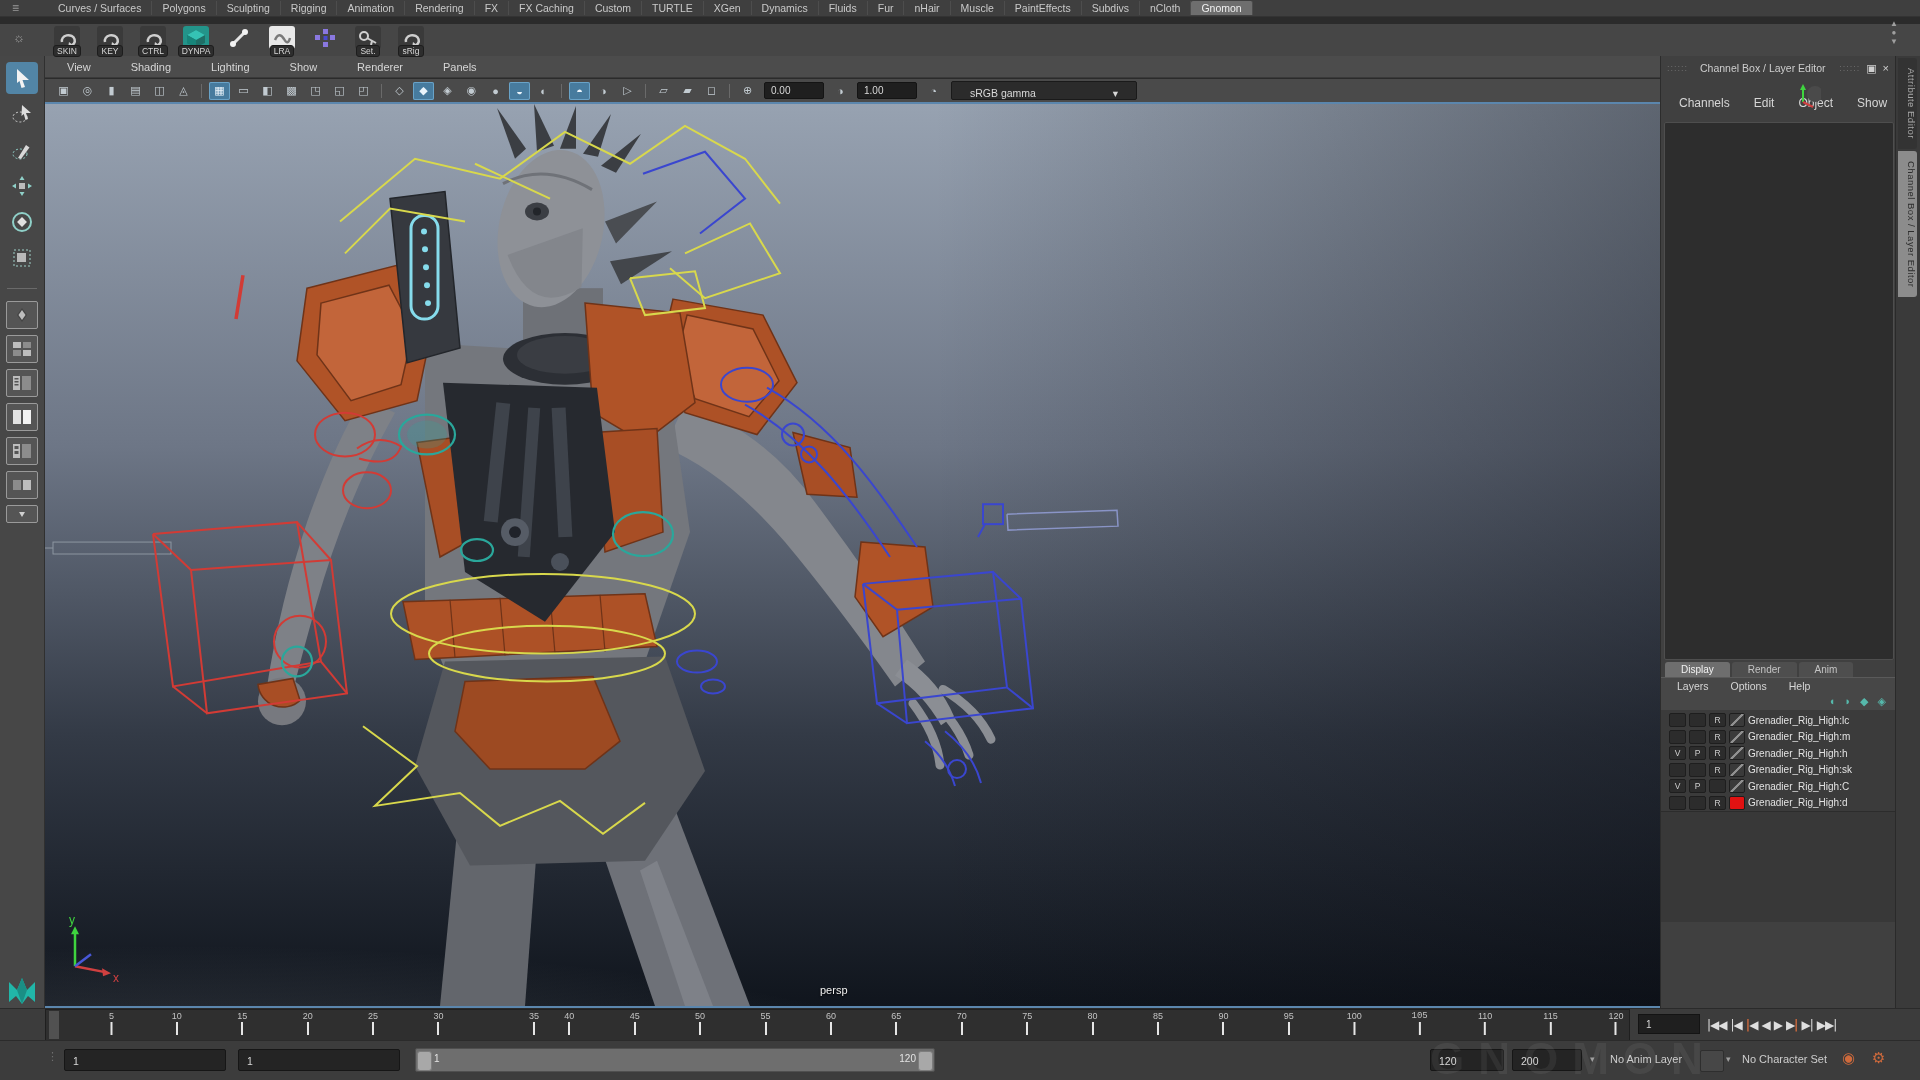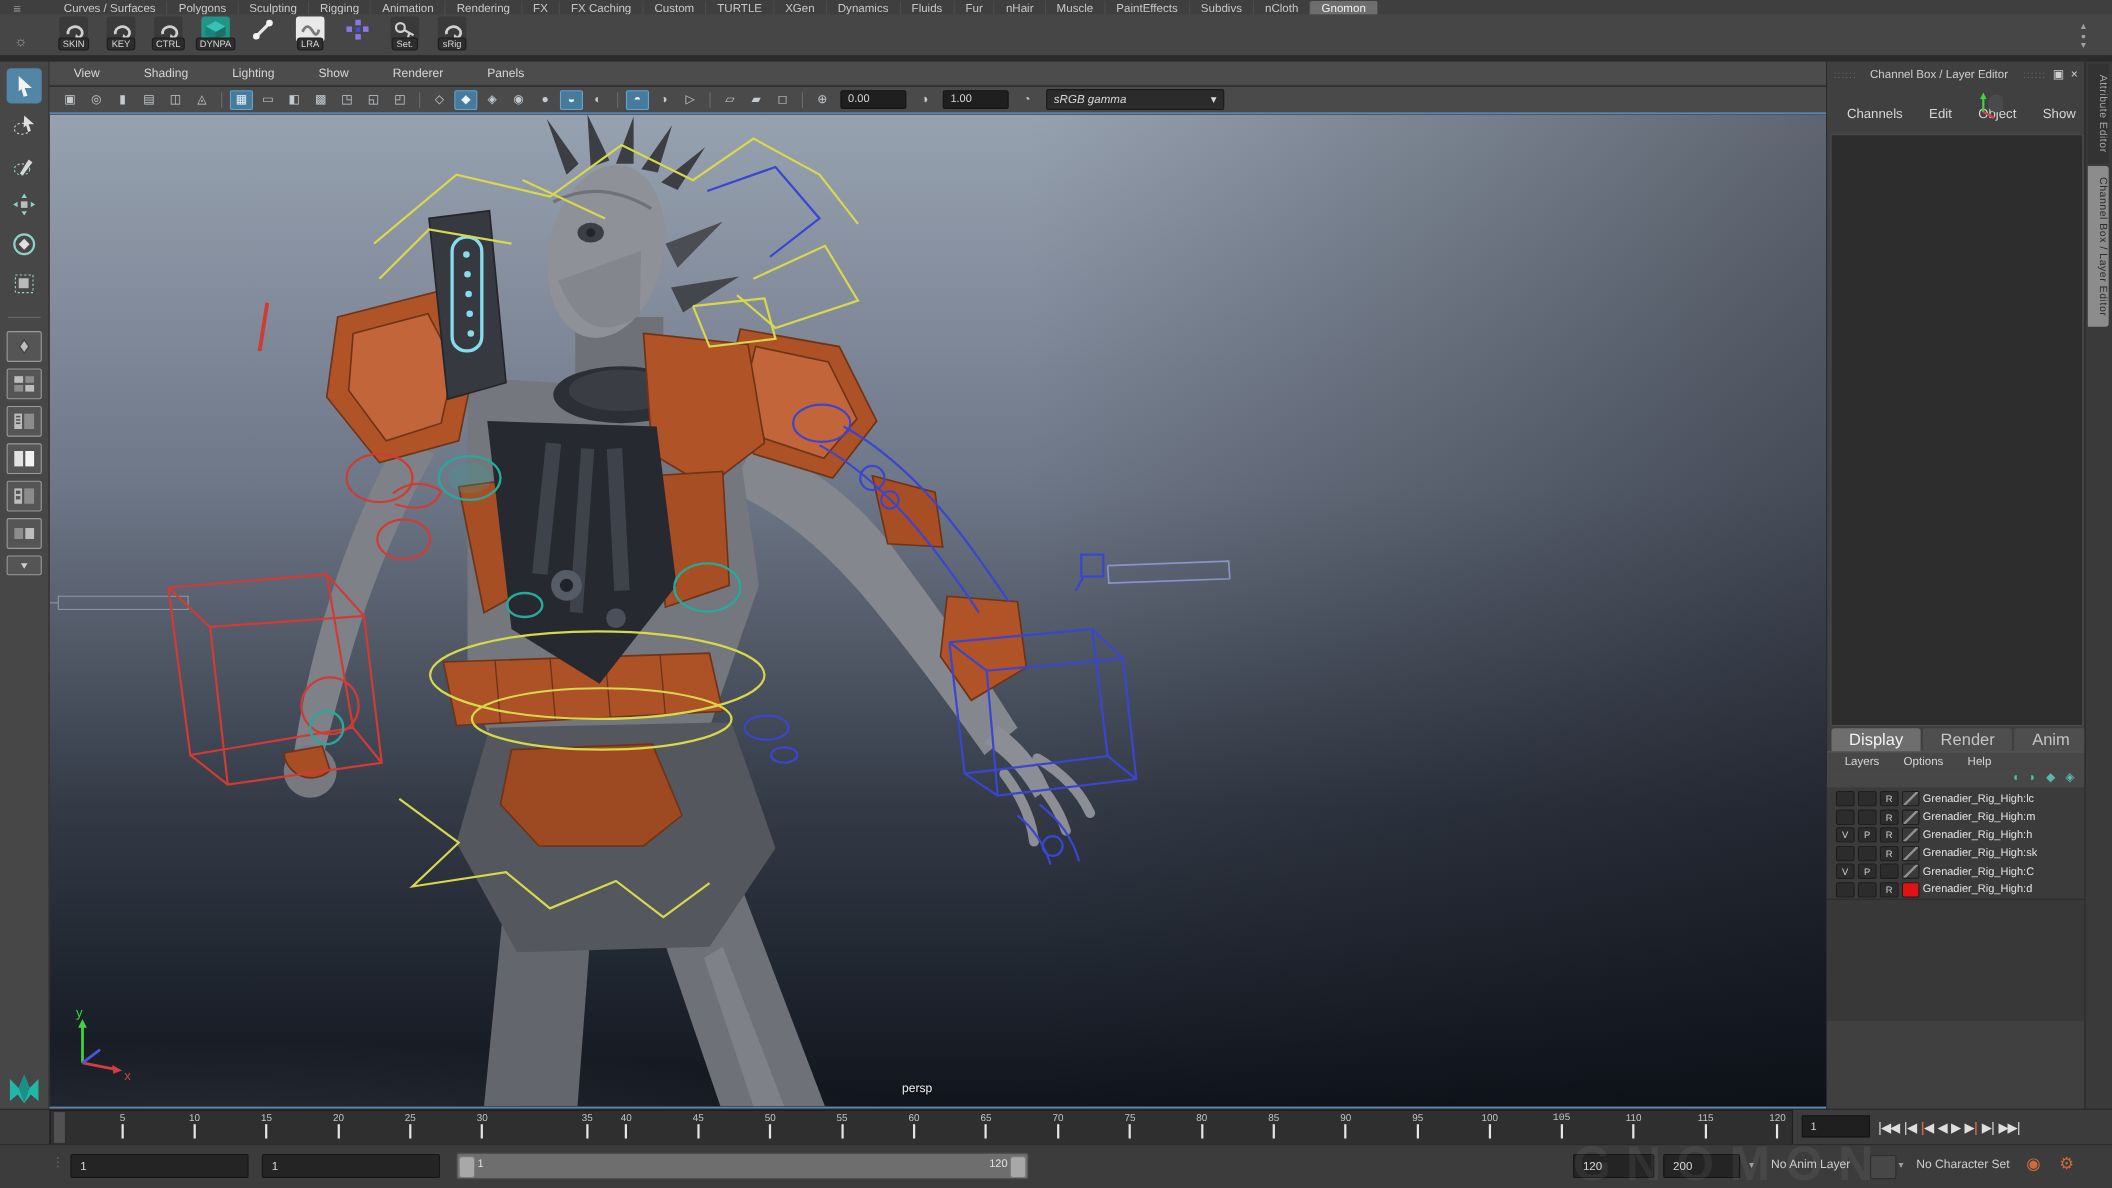--- a/index.html
+++ b/index.html
@@ -9,21 +9,21 @@
   .abs{position:absolute;}
 
   
   #menubar{left:0;top:0;width:1920px;height:17px;background:#3f3f3f;border-bottom:1px solid #333;
            display:flex;align-items:center;padding-left:48px;box-sizing:border-box;}
   .menu-item{font-size:10.5px;color:#c9c9c9;padding:1px 10px;border-right:1px solid #4d4d4d;cursor:default;white-space:nowrap;}
   .menu-item.active{background:#6e6e6e;color:#f0f0f0;border-radius:2px 2px 0 0;}
   #menu-grip{left:12px;top:1px;font-size:12px;color:#9a9a9a;}
 
   
-  #shelf{left:0;top:13px;width:1920px;height:38px;background:#464646;border-bottom:1px solid #2e2e2e;
+  #shelf{left:0;top:24px;width:1920px;height:38px;background:#464646;border-bottom:1px solid #2e2e2e;
          display:flex;align-items:flex-start;gap:9px;padding:2px 0 0 50px;box-sizing:border-box;}
   #shelf-gear{left:13px;top:30px;font-size:13px;color:#9a9a9a;}
   .shelf-item{display:flex;flex-direction:column;align-items:center;width:34px;}
   .shelficon{width:26px;height:23px;border-radius:3px;background:#3a3a3a;display:flex;align-items:center;justify-content:center;}
   .shelficon.teal{background:#23948a;}
   .shelficon.white{background:#e9e9e9;}
   .shelficon.flat{background:transparent;}
   .shelf-label{background:#2d2d2d;border:1px solid #1d1d1d;border-radius:3px;font-size:8.5px;color:#d6d6d6;
                padding:0 3px;line-height:10px;margin-top:-4px;z-index:2;}
   #shelf-spinner{left:1886px;top:20px;width:16px;display:flex;flex-direction:column;align-items:center;gap:1px;
@@ -45,22 +45,22 @@
   .pmenu{font-size:11px;color:#d6d6d6;padding:0 12px;}
   #vptoolbar{left:45px;top:79px;width:1615px;height:23px;background:#4a4a4a;display:flex;align-items:center;
              padding-left:8px;box-sizing:border-box;gap:3px;}
   .vpicon{width:21px;height:18px;border-radius:2px;display:flex;align-items:center;justify-content:center;
           font-size:11px;color:#c2cbd1;}
   .vpicon.active{background:#477b9e;color:#eaf4fb;box-shadow:inset 0 0 0 1px #69a3c8;}
   .vpsep{width:1px;height:14px;background:#6a6a6a;margin:0 4px;}
   .vpfield{background:#1f1f1f;border:1px solid #141414;border-radius:2px;color:#d8d8d8;font-size:10px;
            width:52px;height:15px;line-height:15px;padding-left:6px;margin:0 3px;}
   #vt-dropdown{background:#2b2b2b;border:1px solid #1a1a1a;border-radius:2px;height:17px;width:148px;
-               display:flex;align-items:center;justify-content:space-between;font-size:10.5px;color:#d8d8d8;
-               padding:0 6px;margin-left:4px;font-style:italic;}
+               display:flex;align-items:flex-end;justify-content:space-between;font-size:10.5px;color:#d8d8d8;
+               padding:0 18px;margin-left:4px;}
 
   
   #viewport{left:45px;top:102px;width:1615px;height:906px;border-top:2px solid #5b86ad;border-bottom:2px solid #5b86ad;
             box-sizing:border-box;overflow:hidden;}
   #vp-svg{display:block;width:100%;height:100%;}
   #persp{position:absolute;left:820px;top:984px;font-size:11px;color:#f0f0f0;text-shadow:0 1px 2px #000;z-index:3;}
 
   
   #rightdock{left:1660px;top:56px;width:235px;height:952px;background:#404040;border-left:1px solid #2c2c2c;box-sizing:border-box;}
   #cb-header{height:20px;display:flex;align-items:center;padding:2px 6px 0;gap:6px;}
@@ -69,21 +69,21 @@
   #cb-grip2{color:#6f6f6f;font-size:9px;letter-spacing:1px;margin-left:auto;}
   .cb-winbtn{color:#cfcfcf;font-size:11px;line-height:11px;}
   #cb-menus{height:22px;display:flex;align-items:center;gap:4px;margin-top:14px;padding-left:8px;}
   .cbmenu{font-size:12px;color:#d6d6d6;padding:0 10px;}
   #axis-gizmo{position:absolute;left:130px;top:26px;}
   #cb-empty{position:absolute;left:3px;top:66px;width:228px;height:536px;background:#2d2d2d;border:1px solid #4e4e4e;border-radius:2px;}
 
   
   #layer-editor{position:absolute;left:0px;top:606px;width:235px;}
   #ltabs{display:flex;gap:2px;padding-left:4px;}
-  .ltab{font-size:15px;color:#c4c4c4;background:#4e4e4e;padding:2px 16px;border-radius:3px 3px 0 0;}
+  .ltab{font-size:10px;color:#c4c4c4;background:#4e4e4e;padding:2px 16px;border-radius:3px 3px 0 0;}
   .ltab.active{background:#6e6e6e;color:#f2f2f2;}
   #lmenus{display:flex;gap:2px;background:#474747;border-top:1px solid #5a5a5a;padding:2px 0 1px 6px;}
   .lmenu{font-size:10.5px;color:#d6d6d6;padding:0 10px;}
   #lbtns{display:flex;justify-content:flex-end;gap:9px;background:#474747;padding:2px 10px 3px 0;}
   .lbtn{color:#56b8ab;font-size:11px;line-height:12px;}
   #layers{background:#3b3b3b;padding-top:2px;}
   .lrow{display:flex;align-items:center;height:16.5px;gap:3px;padding-left:8px;}
   .lcell{width:15px;height:12px;background:#2c2c2c;border:1px solid #1e1e1e;border-radius:2px;
          font-size:8.5px;color:#cfcfcf;text-align:center;line-height:12px;}
   .lswatch{width:14px;height:12px;border:1px solid #1e1e1e;border-radius:2px;

